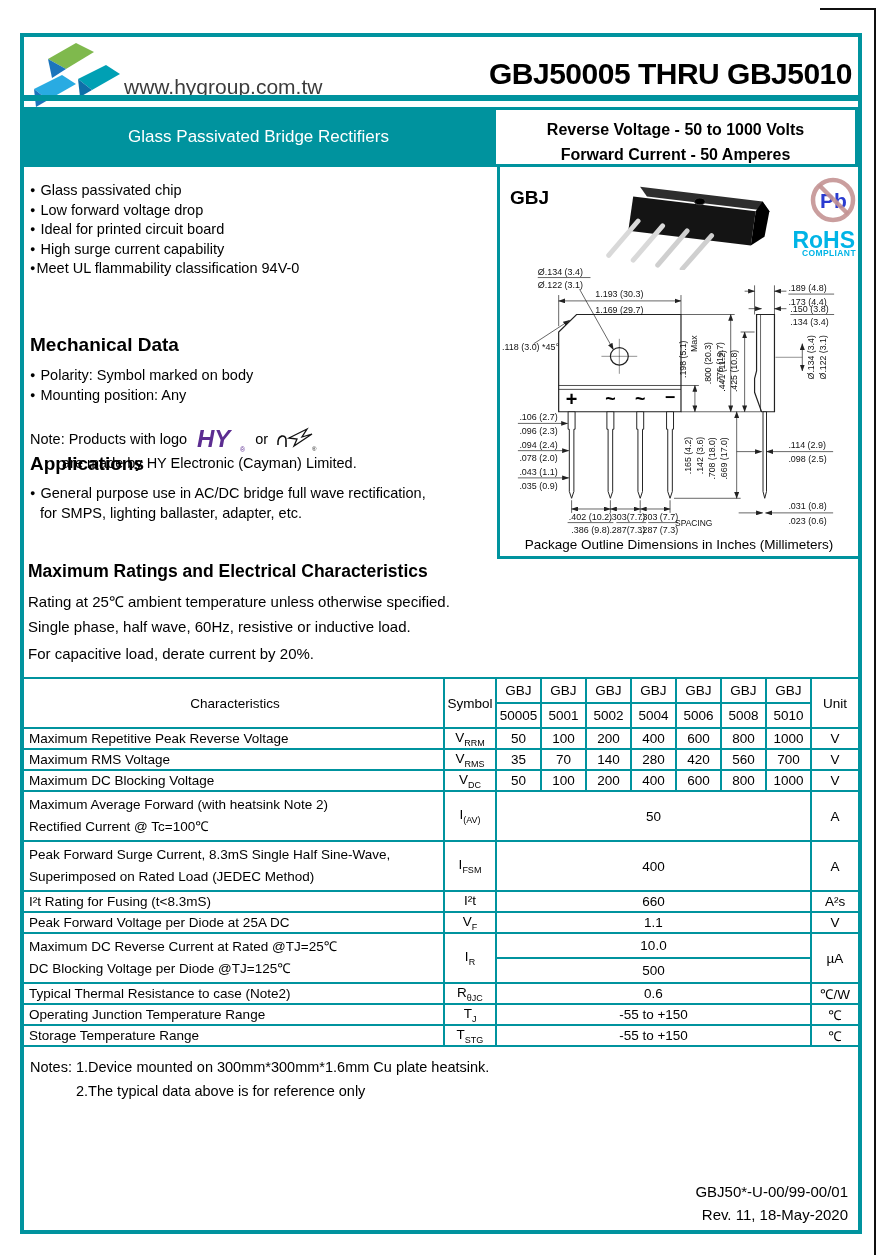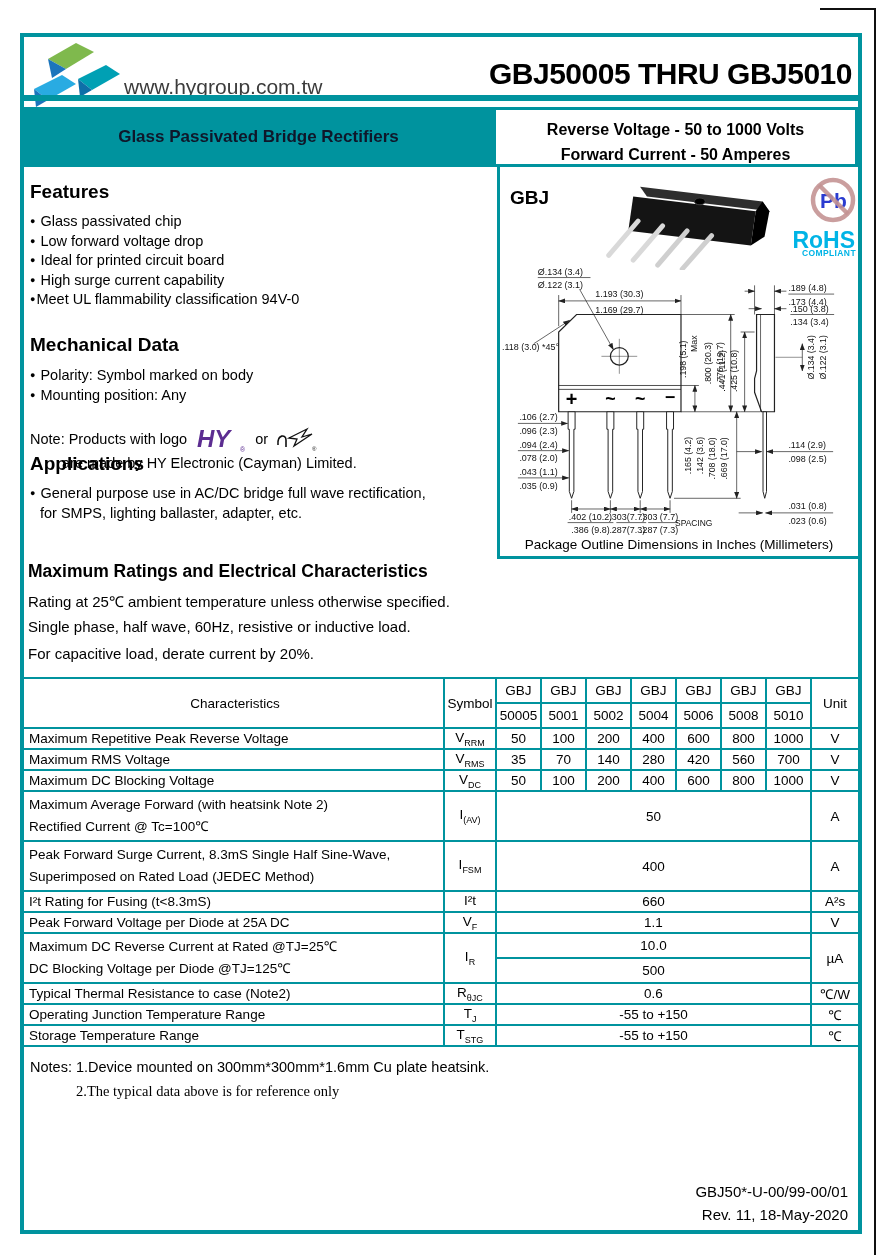--- a/index.html
+++ b/index.html
@@ -9,21 +9,21 @@
   .edge-h { position:absolute; left:820px; top:8px; width:56px; height:2px; background:#101010; }
   .content { position:absolute; left:20px; top:33px; width:842px; height:1201px;
              border:4px solid #00939e; background:#fff; }
   
   .logo { position:absolute; left:8px; top:4px; }
   .url { position:absolute; left:100px; top:38px; font-size:21px; color:#3c3c3c; }
   .title { position:absolute; right:6px; top:20px; font-size:30px; font-weight:bold; letter-spacing:-0.5px; }
   .rule { position:absolute; left:0; top:58px; width:834px; height:6px; background:#00939e; }
   .band { position:absolute; left:0; top:70px; width:834px; height:60px; background:#00939e; display:flex; }
   .band-left { flex:1; display:flex; align-items:center; justify-content:center; }
-  .band-left span { color:#0f172a; font-weight:bold; font-size:17px; }
+  .band-left span { color:#ffffff; font-weight:normal; font-size:17px; }
   .band-right { width:365px; background:#fff; border:3px solid #00939e; text-align:center; padding-top:7px; }
   .band-right div { font-size:16px; font-weight:bold; line-height:25px; }
   
   .left-col { position:absolute; left:0; top:130px; width:473px; height:392px; }
   .right-col { position:absolute; left:473px; top:130px; width:361px; height:392px;
                border-left:3px solid #00939e; border-bottom:3px solid #00939e; }
   .sec { position:absolute; left:6px; }
   .sec h2 { font-size:19px; font-weight:bold; margin-bottom:9px; }
   .li { font-size:14.5px; line-height:19.5px; }
   .li .b { font-size:9px; vertical-align:2px; margin-right:5px; }
@@ -41,21 +41,21 @@
   td { border:2px solid #00939e; font-size:13.5px; text-align:center; padding:0 2px; overflow:hidden; }
   td.char { text-align:left; padding-left:5px; }
   td.char div { line-height:22px; }
   tr.hrow td { height:25px; }
   tr.srow td { height:21px; }
   tr.drow td { height:50px; }
   tr.irow td { height:25px; }
   sub { font-size:9px; letter-spacing:0; }
   
   .note1 { position:absolute; left:6px; top:1022px; font-size:14.5px; }
-  .note2 { position:absolute; left:52px; top:1046px; font-size:14.5px;font-family:Liberation Serif, serif; }
+  .note2 { position:absolute; left:52px; top:1046px; font-size:14.5px; }
   .foot1 { position:absolute; right:10px; top:1146px; font-size:15px;margin-left:46px; }
   .foot2 { position:absolute; right:10px; top:1169px; font-size:15px; }
   svg text { font-family:"Liberation Sans", sans-serif; }
 </style>
 </head>
 <body>
 
 <div class="edge-v"></div>
 <div class="edge-h"></div>
 
@@ -78,21 +78,20 @@
       <span>Glass Passivated Bridge Rectifiers</span>
     </div>
     <div class="band-right">
       <div>Reverse Voltage  -  50 to 1000 Volts</div>
       <div>Forward Current -  50 Amperes</div>
     </div>
   </div>
 
   <div class="left-col">
     <div class="sec" style="top:14px;">
-      <h2>Features</h2>
       <div class="li"><span class="b">●</span><span>Glass passivated chip</span></div>
       <div class="li"><span class="b">●</span><span>Low forward voltage drop</span></div>
       <div class="li"><span class="b">●</span><span>Ideal for printed circuit board</span></div>
       <div class="li"><span class="b">●</span><span>High surge current capability</span></div>
       <div class="li"><span class="b" style="margin-right:1px">●</span><span>Meet UL flammability classification 94V-0</span></div>
     </div>
 
     <div class="sec" style="top:167px;">
       <h2>Mechanical Data</h2>
       <div class="li" style="line-height:20px"><span class="b">●</span><span>Polarity: Symbol marked on body</span></div>

